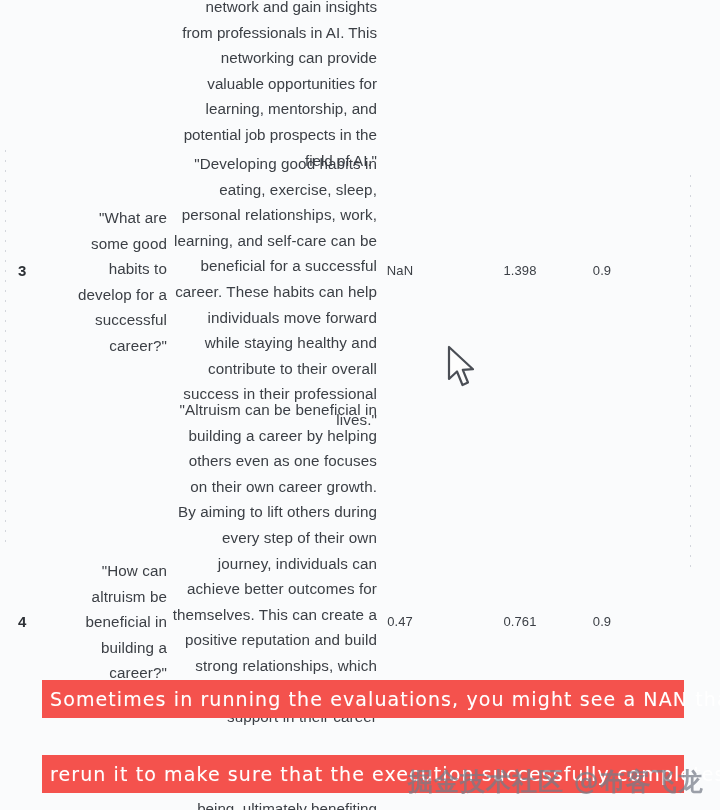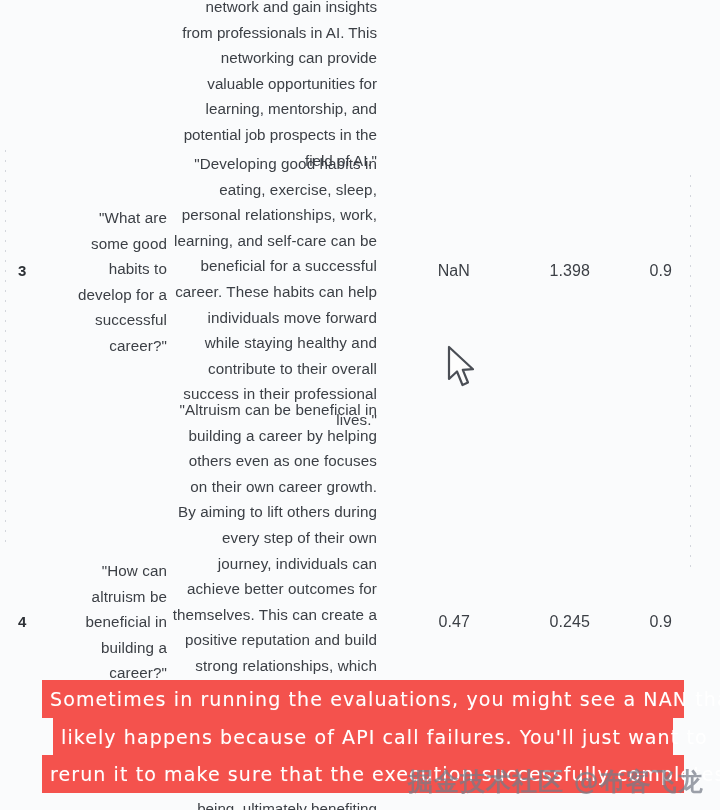--- a/index.html
+++ b/index.html
@@ -63,22 +63,22 @@
     width: 105px;
     left: 62px;
     text-align: right;
   }
   .cell.answer {
     width: 205px;
     left: 172px;
     text-align: right;
   }
   .cell.num {
-    text-align: right;
-    font-size: 16px;
+    text-align: center;
+    font-size: 13px;
   }
   .col-a { left: 330px; width: 140px; }
   .col-b { left: 450px; width: 140px; }
   .col-c { left: 532px; width: 140px; }
 
   
   .clipped-top {
     position: absolute;
     left: 172px;
     top: -6px;
@@ -170,30 +170,29 @@
 
     <div class="row" style="top:0">
       <div class="cell index" style="left:18px; top:609px;">4</div>
 
       <div class="cell question" style="top:558px;">"How can altruism be beneficial in building a career?"</div>
 
       <div class="cell answer" style="top:397px;">"Altruism can be beneficial in building a career by helping others even as one focuses on their own career growth. By aiming to lift others during every step of their own journey, individuals can achieve better outcomes for themselves. This can create a positive reputation and build strong relationships, which can lead to opportunities and support in their career</div>
 
       <div class="cell num col-a" style="top:609px;">0.47</div>
 
-      <div class="cell num col-b" style="top:609px;">0.245</div>
+      <div class="cell num col-b" style="top:609px;">0.761</div>
 
       <div class="cell num col-c" style="top:609px;">0.9</div>
     </div>
 
     <div class="clipped-bottom">motivation and overall well-being, ultimately benefiting</div>
   </div>
 
   <div class="annot annot-1">Sometimes in running the evaluations, you might see a NAN that</div>
-  <div class="annot annot-2">likely happens because of API call failures. You'll just want to</div>
   <div class="annot annot-3">rerun it to make sure that the execution successfully completes.</div>
 
   <div class="watermark">掘金技术社区 @布客飞龙</div>
 
   <svg class="cursor" viewBox="0 0 32 46">
     <path d="M3 2 L3 34 L11 26.5 L16.5 40 L22 37.5 L16.8 24.8 L27 24.2 Z" fill="#fdfdfd" stroke="#4a4e55" stroke-width="2.2" stroke-linejoin="round"></path>
   </svg>
 
 </div>
 

